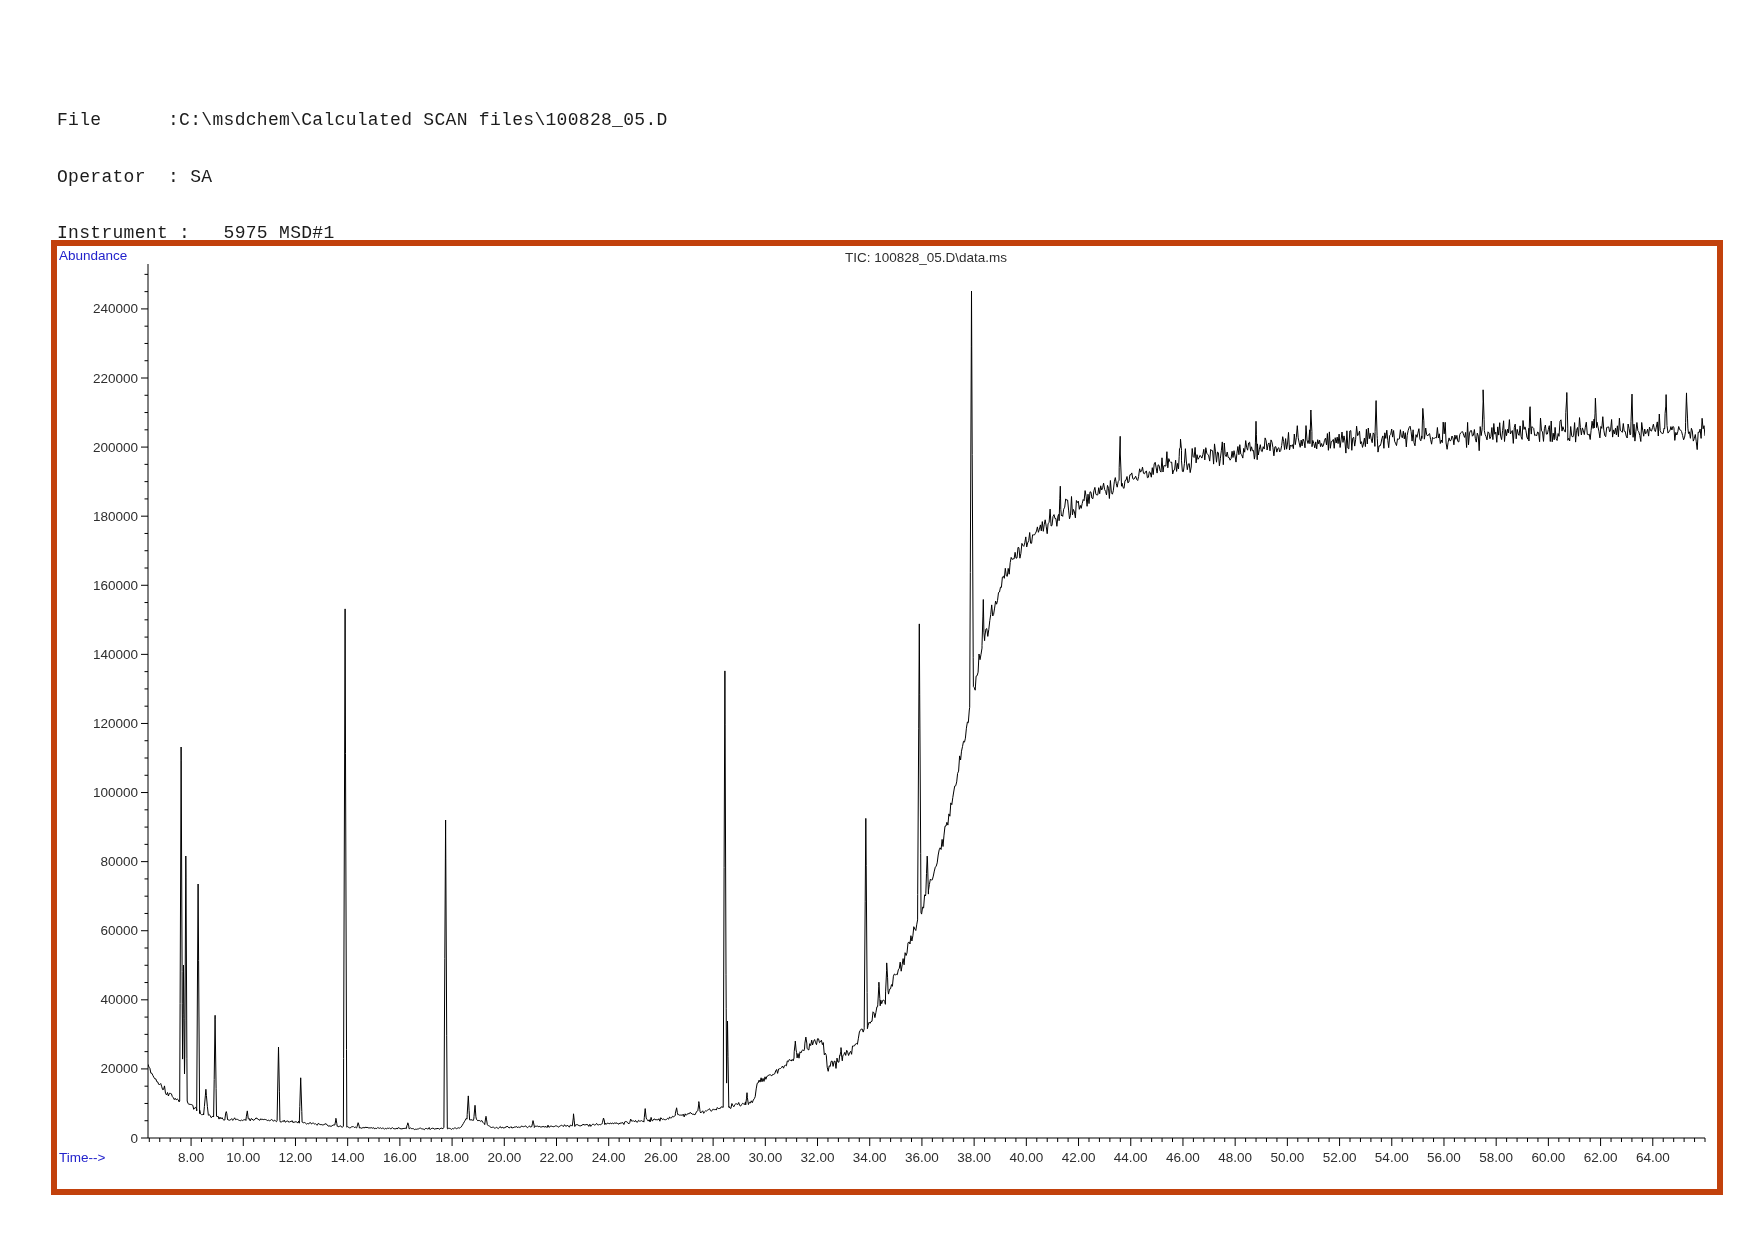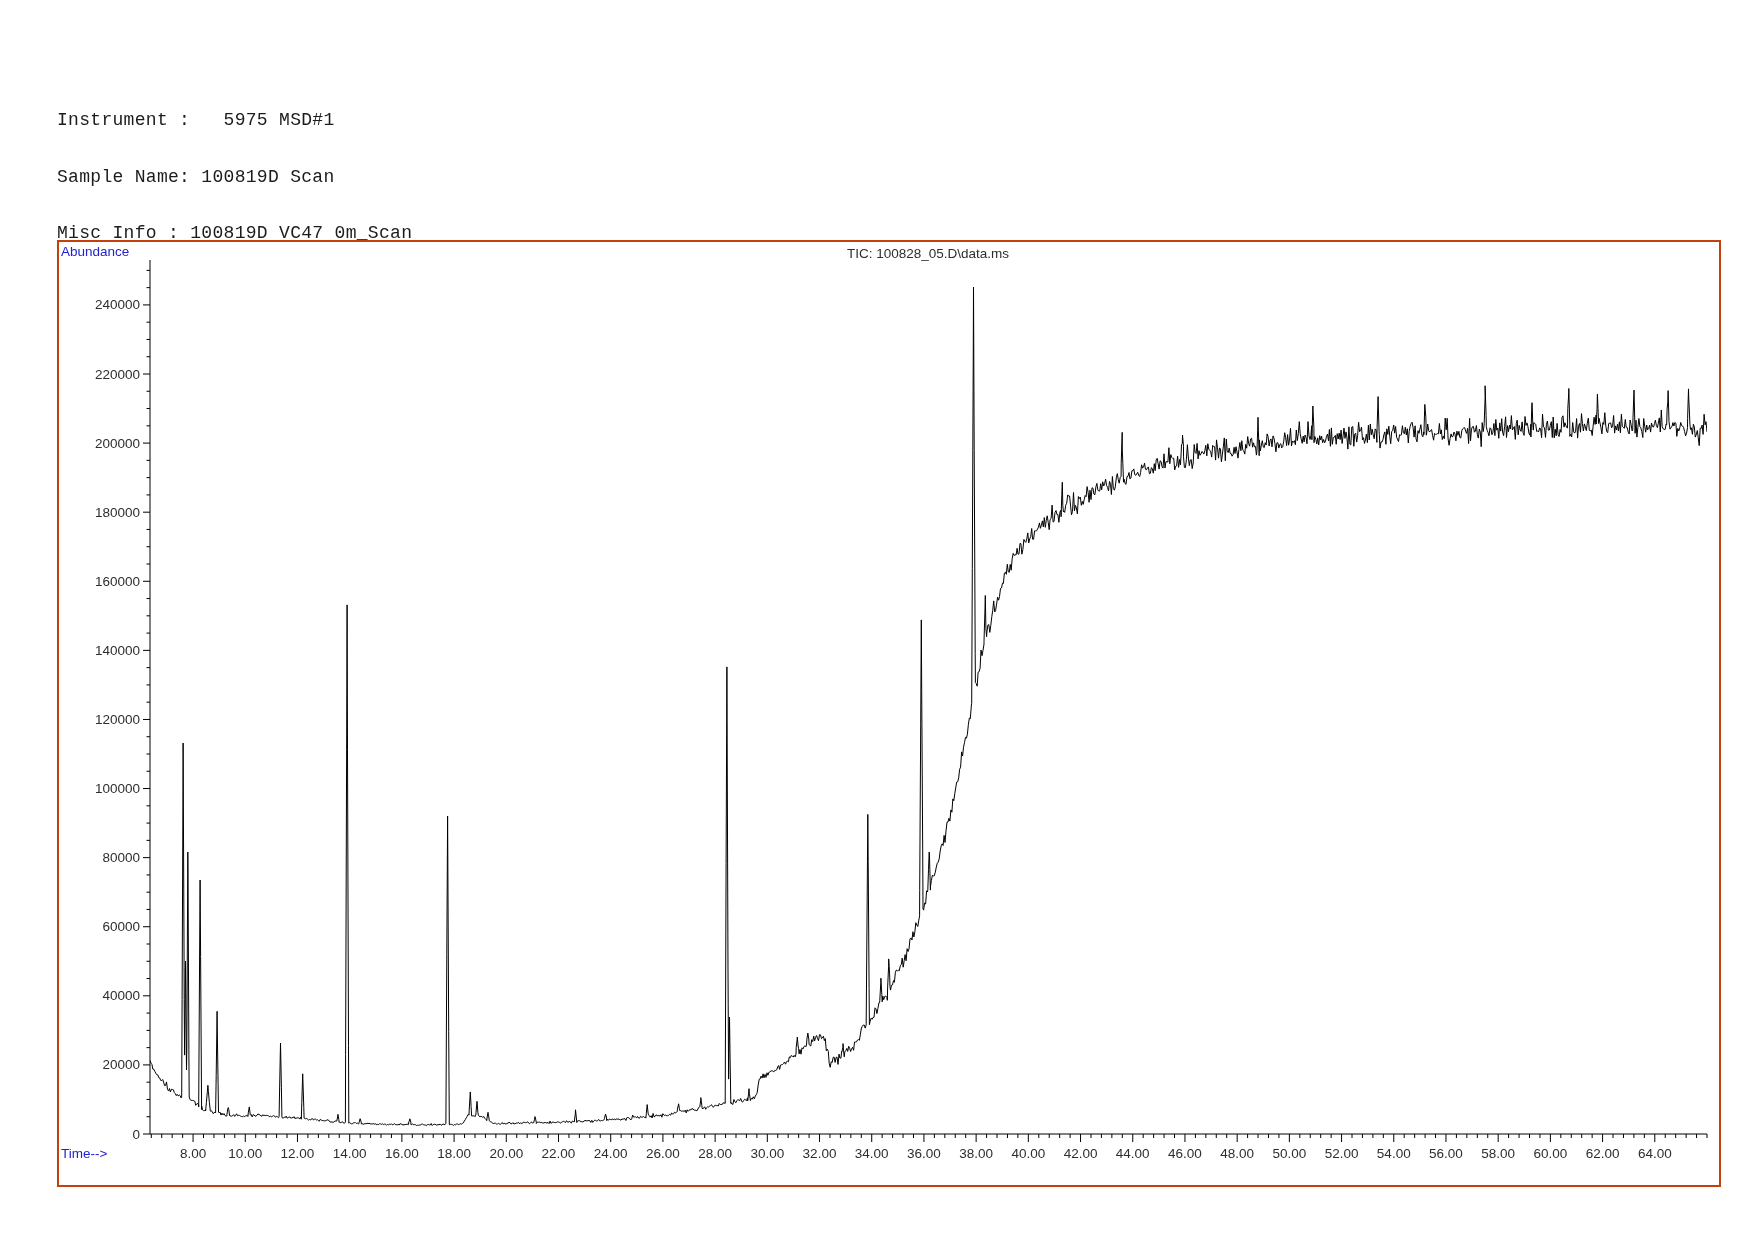--- a/index.html
+++ b/index.html
@@ -5,30 +5,32 @@
   html,body{margin:0;padding:0;background:#ffffff;}
   body{width:1754px;height:1240px;position:relative;overflow:hidden;
        font-family:"Liberation Sans", sans-serif;}
   .header-block{
     position:absolute;left:57px;top:74px;
     font-family:"Liberation Mono","DejaVu Sans Mono",monospace;
     font-size:18px;line-height:18.7px;letter-spacing:0.3px;
     color:#1c1c1c;white-space:pre;
   }
   .plot-frame{
-    position:absolute;left:57px;top:240px;width:1660px;height:943px;
-    border:2px solid #c2410c;background:#ffffff;
+    position:absolute;left:51px;top:240px;width:1660px;height:943px;
+    border:6px solid #c2410c;background:#ffffff;
   }
   .plot-frame svg{position:absolute;left:0;top:0;}
   text{font-family:"Liberation Sans",sans-serif;}
 </style>
 </head>
 <body>
 
 <div class="header-block">
+  <div>File      :C:\msdchem\Calculated SCAN files\100828_05.D</div>
+  <div>Operator  : SA</div>
   <div>Instrument :   5975 MSD#1</div>
   <div>Sample Name: 100819D Scan</div>
   <div>Misc Info : 100819D VC47 0m_Scan</div>
   <div>Vial Number: 5</div>
 </div>
 
 <div class="plot-frame">
   <svg id="plot-svg" width="1660" height="943" viewBox="0 0 1660 943">
     <defs>
       <clipPath id="plot-clip">

